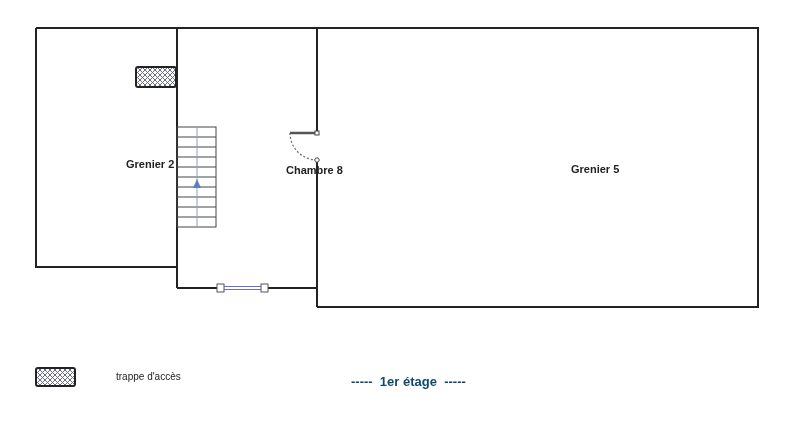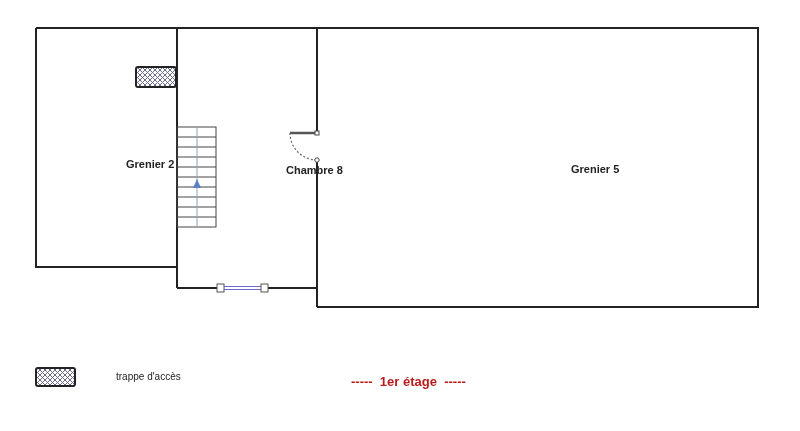--- a/index.html
+++ b/index.html
@@ -1,20 +1,20 @@
 <!DOCTYPE html>
 <html><head>
   <meta charset="utf-8">
   <style>
     html, body { margin: 0; padding: 0; background: #ffffff; }
     body { width: 800px; height: 431px; position: relative; overflow: hidden; font-family: "Liberation Sans", sans-serif; }
     #plan { position: absolute; left: 0; top: 0; }
     .room-label { position: absolute; font-family: "Liberation Sans", sans-serif; font-size: 11px; font-weight: bold; color: #222; white-space: nowrap; margin-left: 48px; }
     .legend-text { position: absolute; left: 106px; top: 371px; font-size: 10px; color: #222; margin-left: 10px; }
-    .floor-title { position: absolute; left: 351px; top: 374px; font-size: 13px; font-weight: bold; color: #b91c1c; white-space: pre; }
+    .floor-title { position: absolute; left: 351px; top: 374px; font-size: 13px; font-weight: bold; color: #0c4a6e; white-space: pre; }
   </style>
 </head>
 <body>
 
 <svg id="plan" width="800" height="431" viewBox="0 0 800 431" xmlns="http://www.w3.org/2000/svg">
   <defs>
     <pattern id="hatch" patternUnits="userSpaceOnUse" width="5" height="5">
       <rect width="5" height="5" fill="#ffffff"></rect>
       <path d="M0,0 L5,5 M5,0 L0,5" stroke="#6b6b8a" stroke-width="1"></path>
     </pattern>

